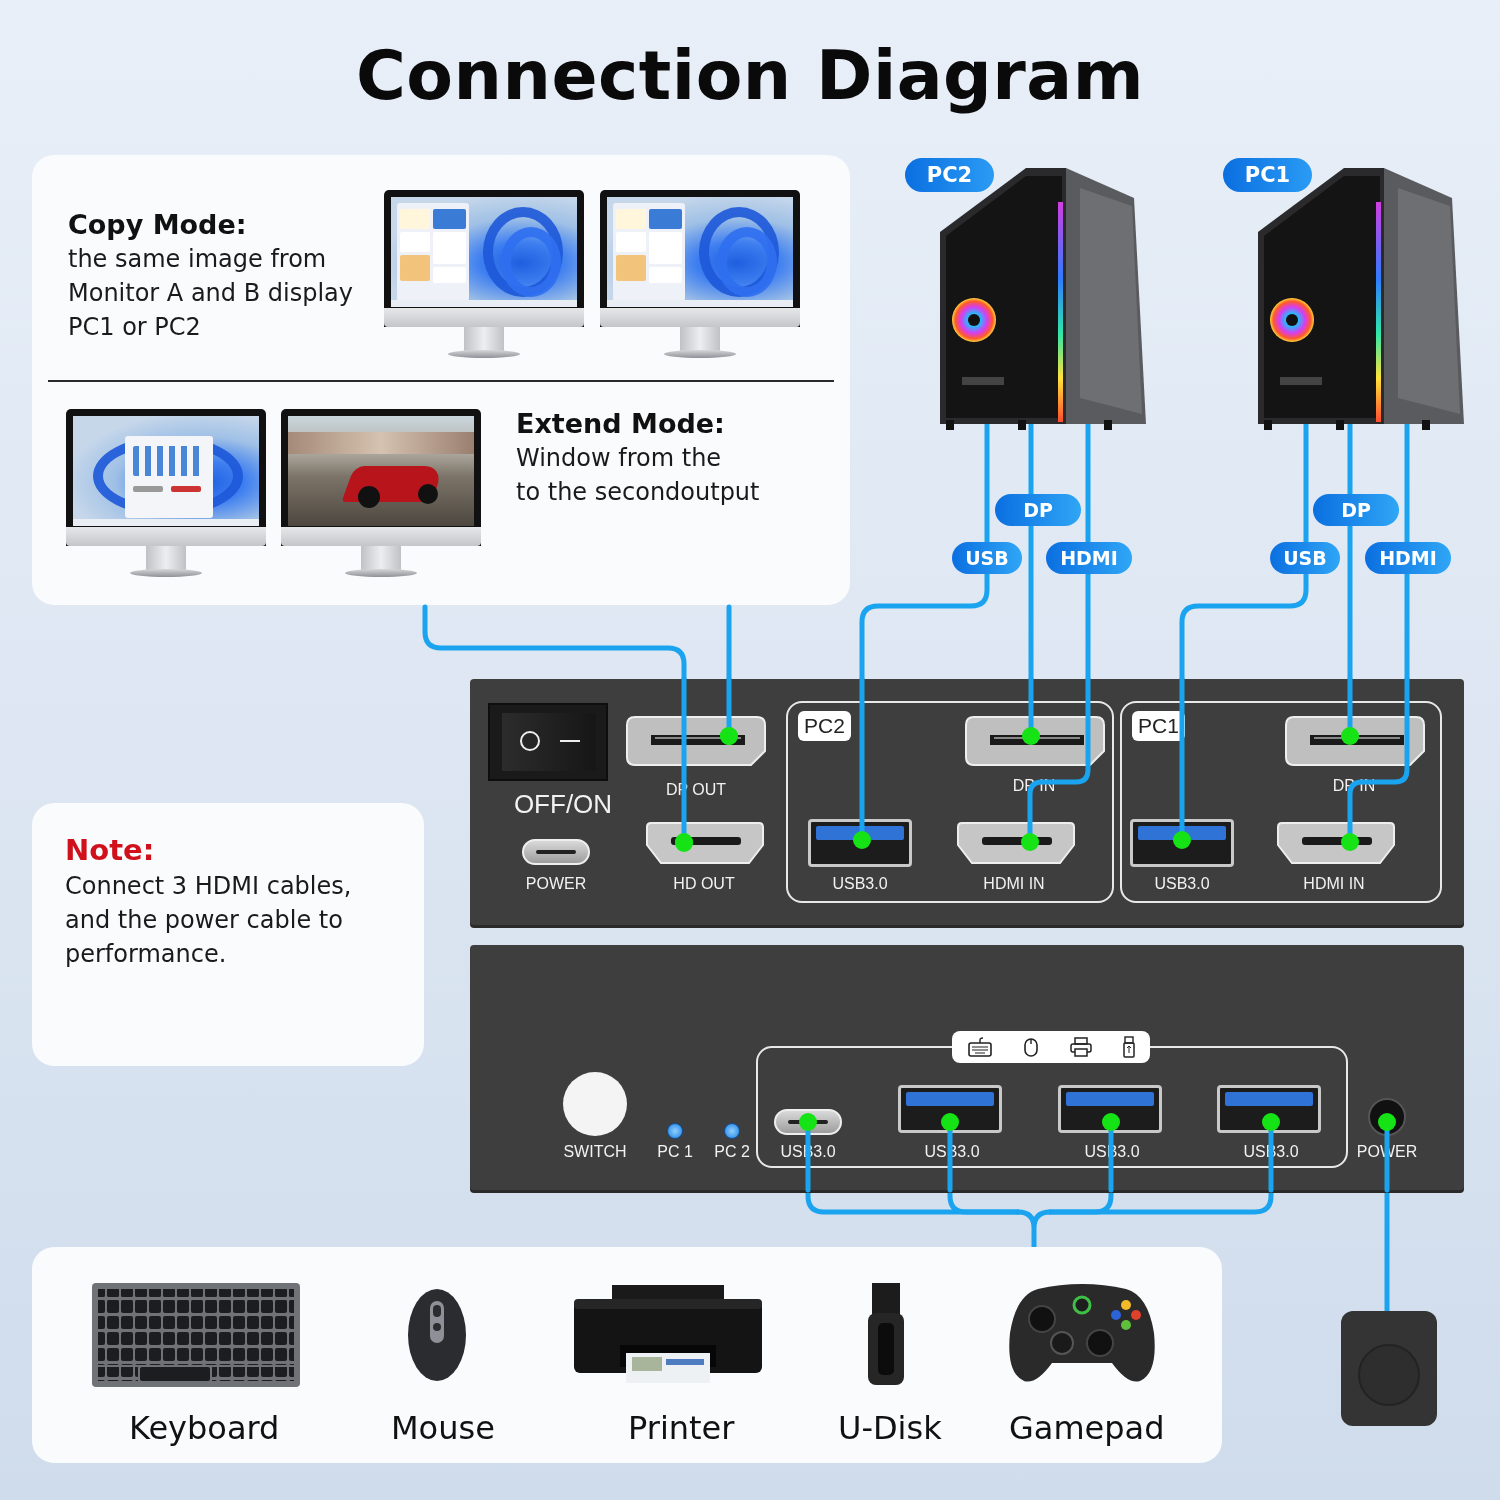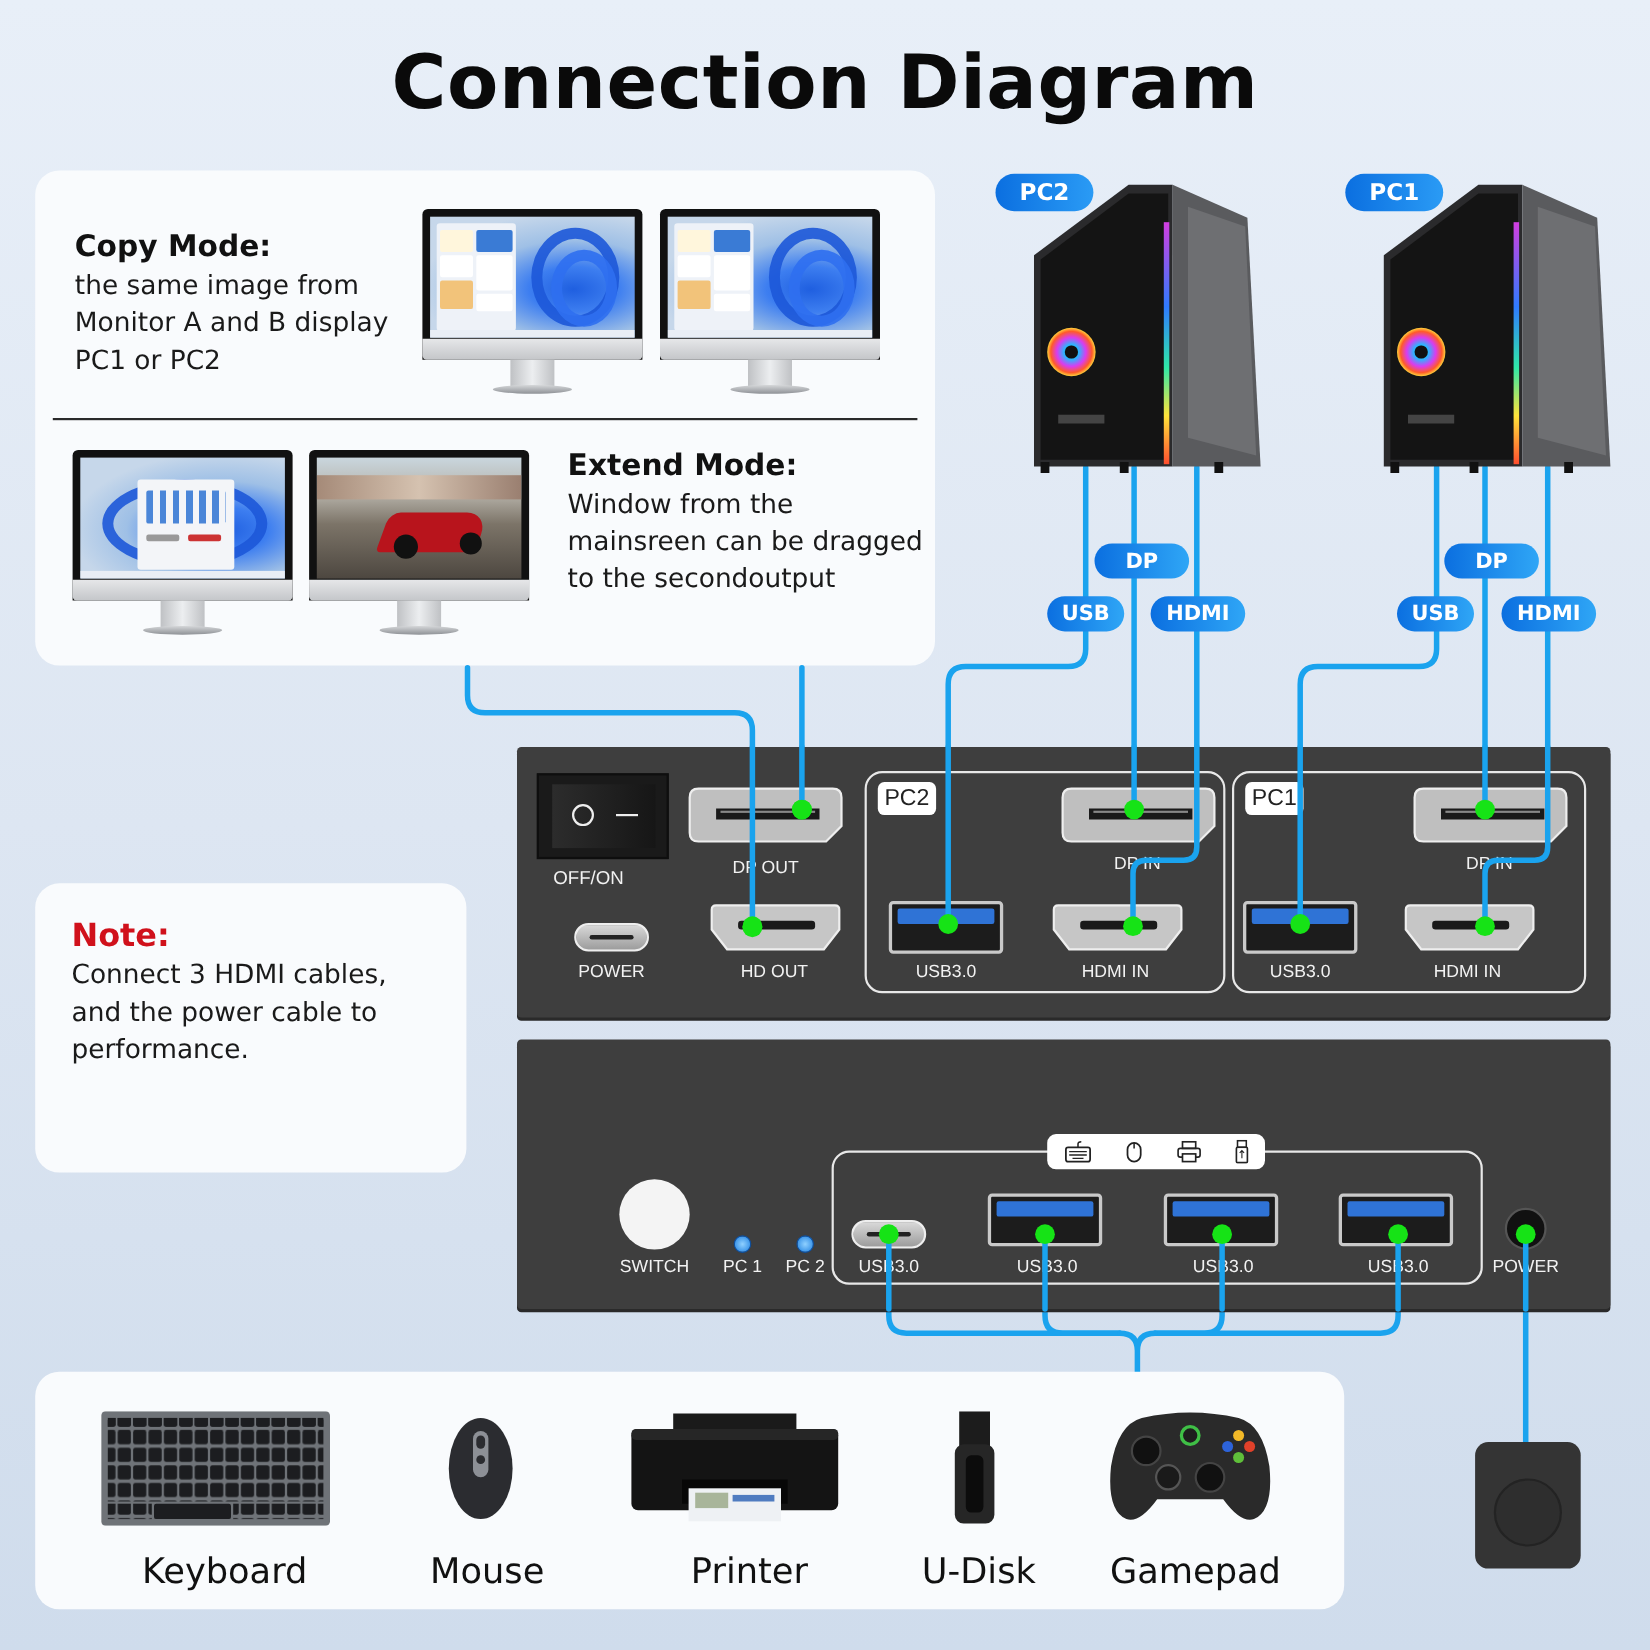--- a/index.html
+++ b/index.html
@@ -170,21 +170,20 @@
     </div>
     <div class="chin"></div>
       <div class="neck"></div>
       <div class="foot"></div>
   </div>
 
   <div id="extend-text">
     <div class="mode-title">Extend Mode:</div>
     <div class="mode-body">
       <div>Window from the</div>
-      <div>mainsreen can be dragged</div>
       <div>to the secondoutput</div>
     </div>
   </div>
 </div>
 
 <div class="card" id="note-card">
   <div style="position:absolute; left:33px; top:30px;">
     <div class="mode-title" style="color:#d0111b; font-size:29px;">Note:</div>
     <div class="mode-body" style="font-size:24px; line-height:34px;">
       <div>Connect 3 HDMI cables,</div>
@@ -271,21 +270,21 @@
 <div class="cable-pill" style="left:1270px; top:542px; width:70px;">USB</div>
 <div class="cable-pill" style="left:1365px; top:542px; width:86px;">HDMI</div>
 
 <div class="kvm" id="kvm-back">
   <div class="rocker">
     <div class="inner">
       <div class="abs" style="left:18px; top:18px; width:20px; height:20px; border:2px solid #eee; border-radius:50%;"></div>
       <div class="abs" style="left:58px; top:27px; width:20px; height:2px; background:#eee;"></div>
     </div>
   </div>
-  <div class="port-label" style="left:4px; top:110px; width:122px; font-size:17px;">OFF/ON</div>
+  <div class="port-label" style="left:32px; top:110px; width:122px; font-size:26px;">OFF/ON</div>
 
   <div class="usbc-port" style="left:52px; top:160px;"></div>
   <div class="port-label" style="left:36px; top:196px; width:100px;">POWER</div>
 
   <svg class="dp-port" style="left:155px; top:36px;" viewBox="0 0 142 52">
     <path d="M10 2 H132 Q140 2 140 10 V36 L126 50 H10 Q2 50 2 42 V10 Q2 2 10 2 Z" fill="#bfbfbf" stroke="#eee" stroke-width="2"></path>
     <rect x="26" y="20" width="94" height="10" fill="#1a1a1a"></rect>
     <rect x="30" y="22" width="86" height="2" fill="#888"></rect>
   </svg>
   <div class="port-label" style="left:176px; top:102px; width:100px;">DP OUT</div>

